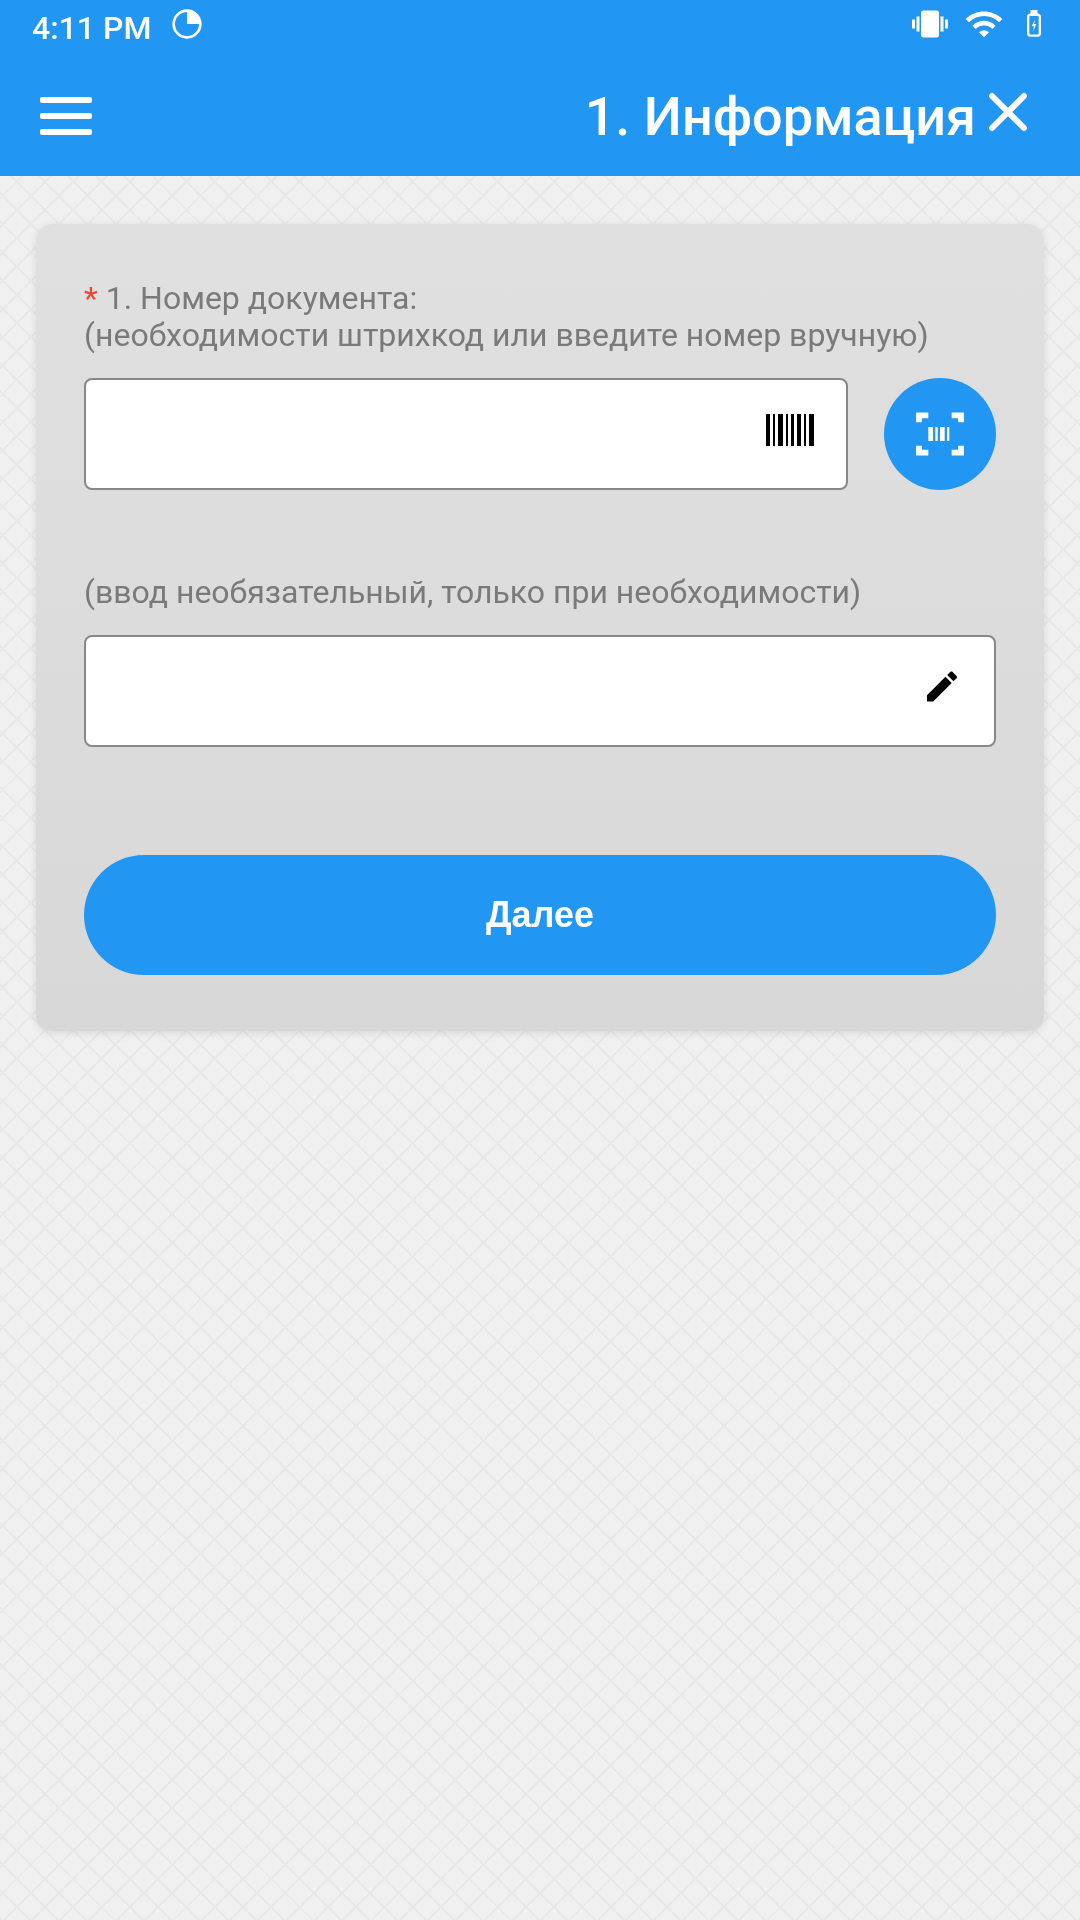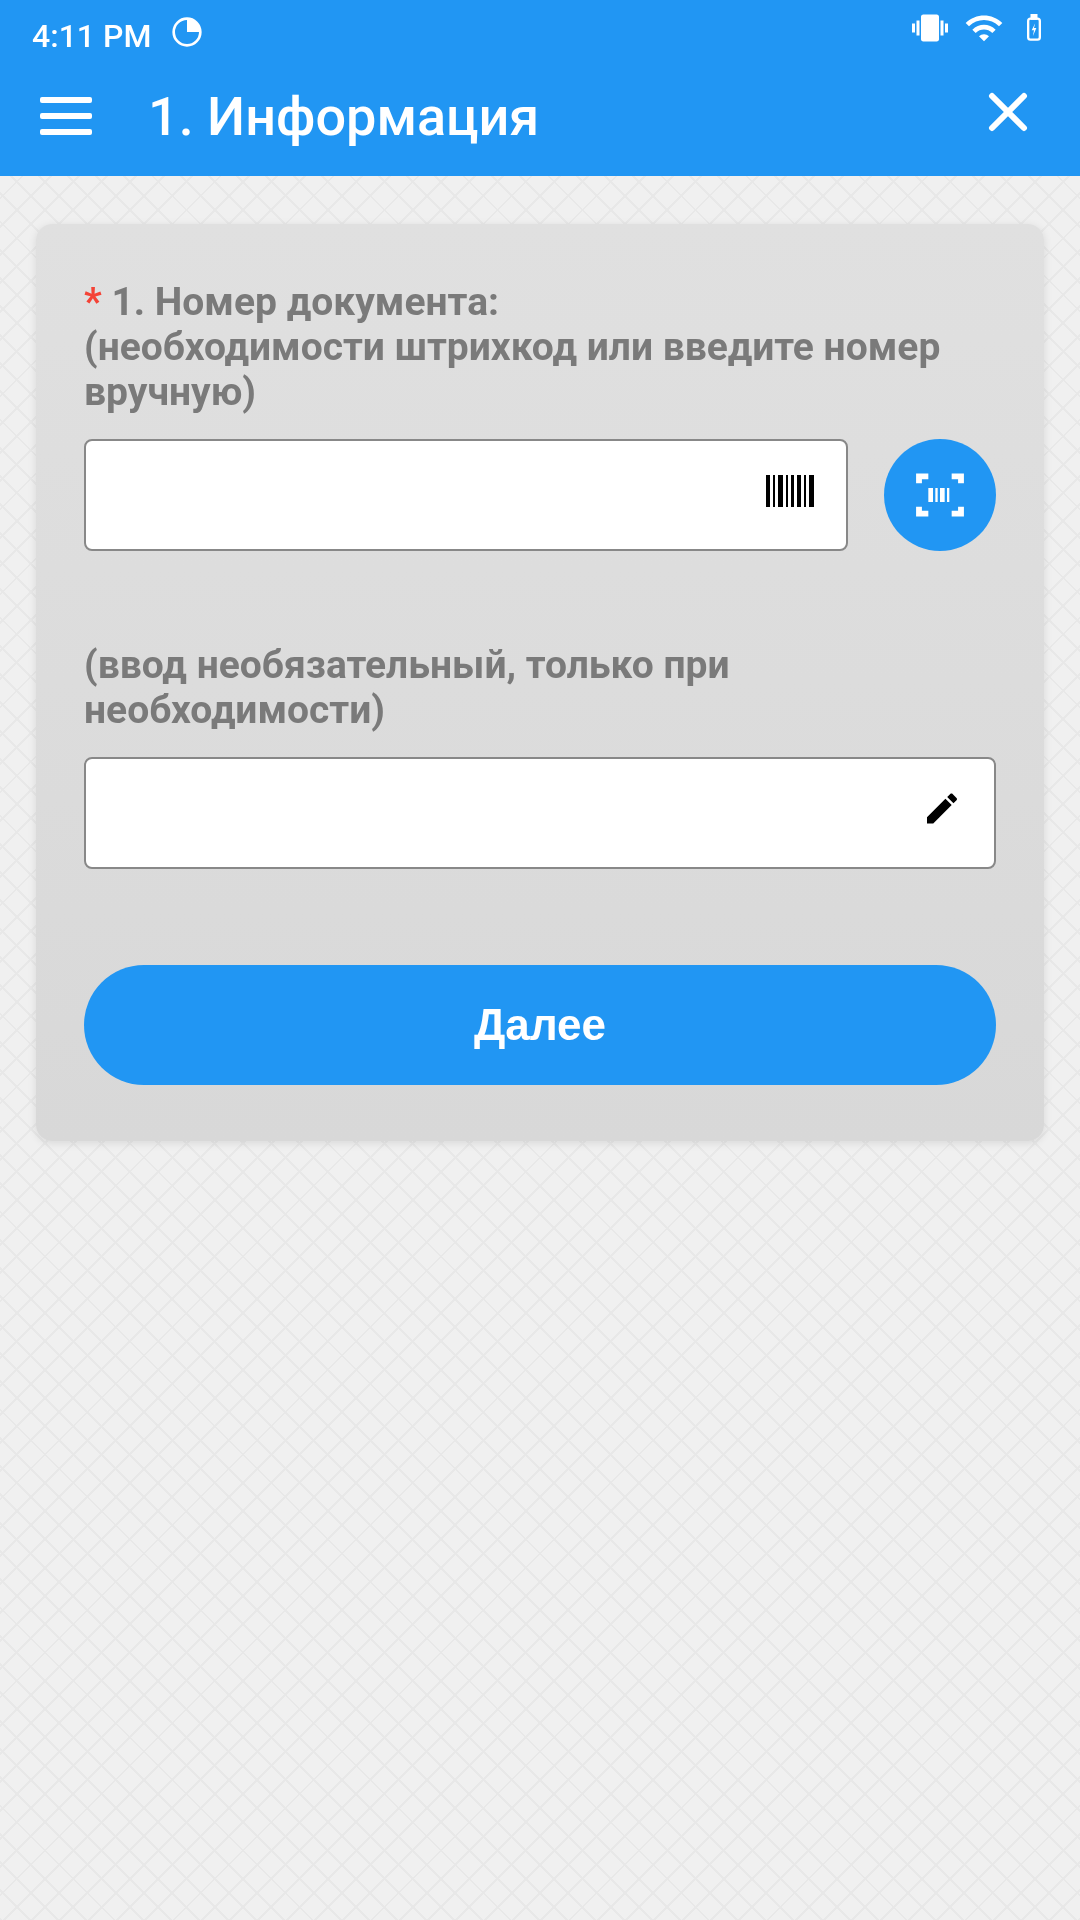--- a/index.html
+++ b/index.html
@@ -14,21 +14,21 @@
       background: #f0f0f0;
       background-image: 
         repeating-linear-gradient(45deg, #e8e8e8 0px, #e8e8e8 2px, transparent 2px, transparent 20px),
         repeating-linear-gradient(-45deg, #e8e8e8 0px, #e8e8e8 2px, transparent 2px, transparent 20px);
       overflow: hidden;
     }
     .status-bar {
       height: 56px;
       background: #2196f3;
       display: flex;
-      align-items: flex-end;
+      align-items: center;
       justify-content: space-between;
       padding: 0 32px;
       color: white;
       font-size: 32px;
       font-weight: 500;
     }
     .status-left {
       display: flex;
       align-items: center;
       gap: 20px;
@@ -56,20 +56,21 @@
       width: 52px;
       height: 6px;
       background: white;
       border-radius: 2px;
     }
     .app-title {
       font-size: 54px;
       font-weight: 500;
       margin-left: 56px;
       flex: 1;
+      text-align: right;
     }
     .close-button {
       font-size: 58px;
       font-weight: 300;
       cursor: pointer;
       padding: 0 8px;
     }
     .content {
       padding: 48px 36px;
     }
@@ -84,22 +85,22 @@
       font-weight: 700;
       color: #7a7a7a;
       line-height: 1.15;
       margin-bottom: 64px;
       text-transform: uppercase;
     }
     .field-group {
       margin-bottom: 48px;
     }
     .field-label {
-      font-size: 39px;
-      font-weight: 700;
+      font-size: 32px;
+      font-weight: 400;
       color: #7a7a7a;
       line-height: 1.15;
       margin-bottom: 16px;
     }
     .required-star {
       color: #f44336;
     }
     .input-row {
       display: flex;
       align-items: center;
@@ -145,24 +146,24 @@
       cursor: pointer;
       flex-shrink: 0;
     }
     .next-button {
       width: 100%;
       height: 120px;
       background: #2196f3;
       border: none;
       border-radius: 60px;
       color: white;
-      font-size: 44px;
+      font-size: 36px;
       font-weight: 600;
       cursor: pointer;
-      margin-top: 48px;
+      margin-top: 60px;
     }
     .barcode-glyph {
       display: inline-flex;
       gap: 3px;
       align-items: center;
     }
     .barcode-glyph span {
       display: inline-block;
       background: black;
       height: 32px;

